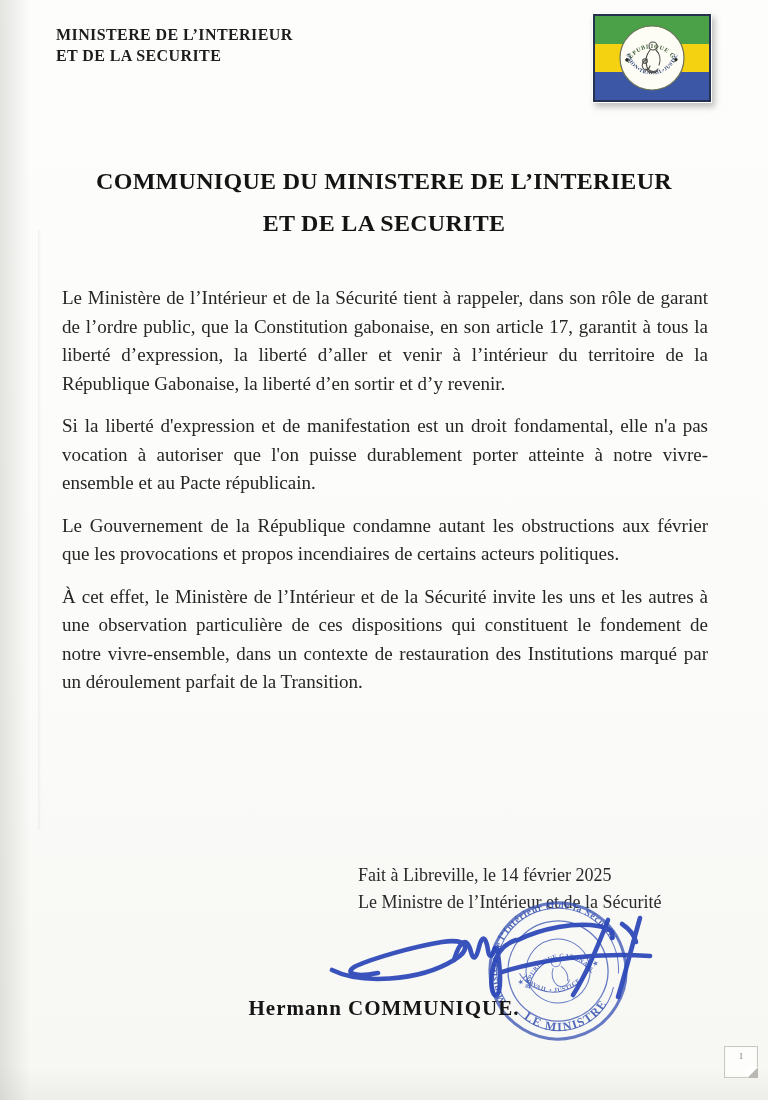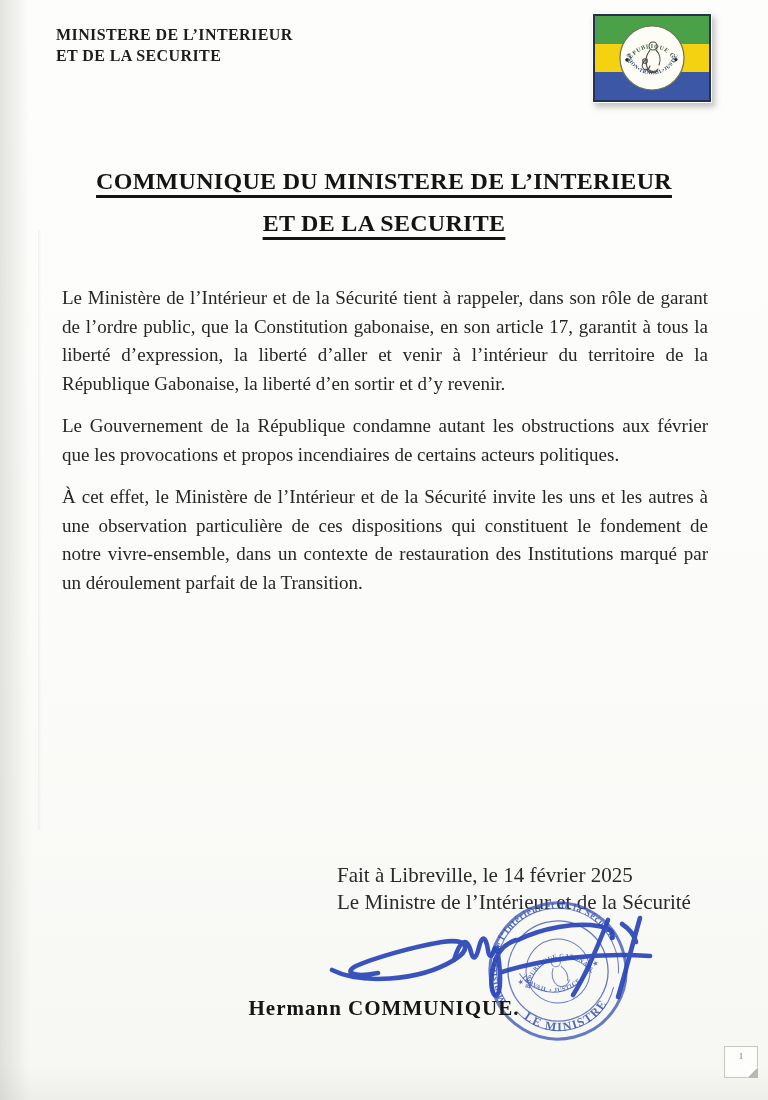--- a/index.html
+++ b/index.html
@@ -34,35 +34,34 @@
     position:absolute;top:13px;left:592px;width:120px;height:90px;
     background:#fdfdfb;box-shadow:3px 4px 6px rgba(120,120,115,0.45);
   }
   
   .title{
     position:absolute;top:160px;left:0;width:768px;
     text-align:center;font-weight:bold;font-size:24px;line-height:42px;
     color:#141414;letter-spacing:0.3px;
   }
   .title .tline{
-    text-decoration:underline;
     text-decoration-thickness:2.5px;
     text-underline-offset:6px;
   }
   
   .bodytext{
     position:absolute;top:284px;left:62px;width:646px;
     font-size:19px;line-height:28.5px;color:#262626;
     text-align:justify;
   }
   .bodytext p{margin:0 0 14px 0;}
   
   .closing{
-    position:absolute;top:862px;left:337px;
-    font-size:21px;line-height:27px;color:#2a2a2a;
+    position:absolute;top:862px;left:358px;
+    font-size:18px;line-height:27px;color:#2a2a2a;
   }
   .sig-stamp{position:absolute;top:896px;left:480px;width:156px;height:150px;}
   .sig-script{position:absolute;top:898px;left:326px;width:330px;height:115px;}
   .signatory-name{
     position:absolute;top:996px;left:0;width:768px;
     text-align:center;font-weight:bold;font-size:21px;
     letter-spacing:1px;color:#161616;
   }
   
   .page-badge{
@@ -126,20 +125,21 @@
     </svg>
   </div>
 
   <div class="title">
     <div><span class="tline">COMMUNIQUE DU MINISTERE DE L’INTERIEUR</span></div>
     <div><span class="tline">ET DE LA SECURITE</span></div>
   </div>
 
   <div class="bodytext">
     <p>Le Ministère de l’Intérieur et de la Sécurité tient à rappeler, dans son rôle de garant de l’ordre public, que la Constitution gabonaise, en son article 17, garantit à tous la liberté d’expression, la liberté d’aller et venir à l’intérieur du territoire de la République Gabonaise, la liberté d’en sortir et d’y revenir.</p>
+    <p>Si la liberté d'expression et de manifestation est un droit fondamental, elle n'a pas vocation à autoriser que l'on puisse durablement porter atteinte à notre vivre-ensemble et au Pacte républicain.</p>
     <p>Le Gouvernement de la République condamne autant les obstructions aux février que les provocations et propos incendiaires de certains acteurs politiques.</p>
     <p>À cet effet, le Ministère de l’Intérieur et de la Sécurité invite les uns et les autres à une observation particulière de ces dispositions qui constituent le fondement de notre vivre-ensemble, dans un contexte de restauration des Institutions marqué par un déroulement parfait de la Transition.</p>
   </div>
 
   <div class="closing">
     <div>Fait à Libreville, le 14 février 2025</div>
     <div>Le Ministre de l’Intérieur et de la Sécurité</div>
   </div>
 
   <svg class="sig-stamp" viewBox="0 0 156 150">

